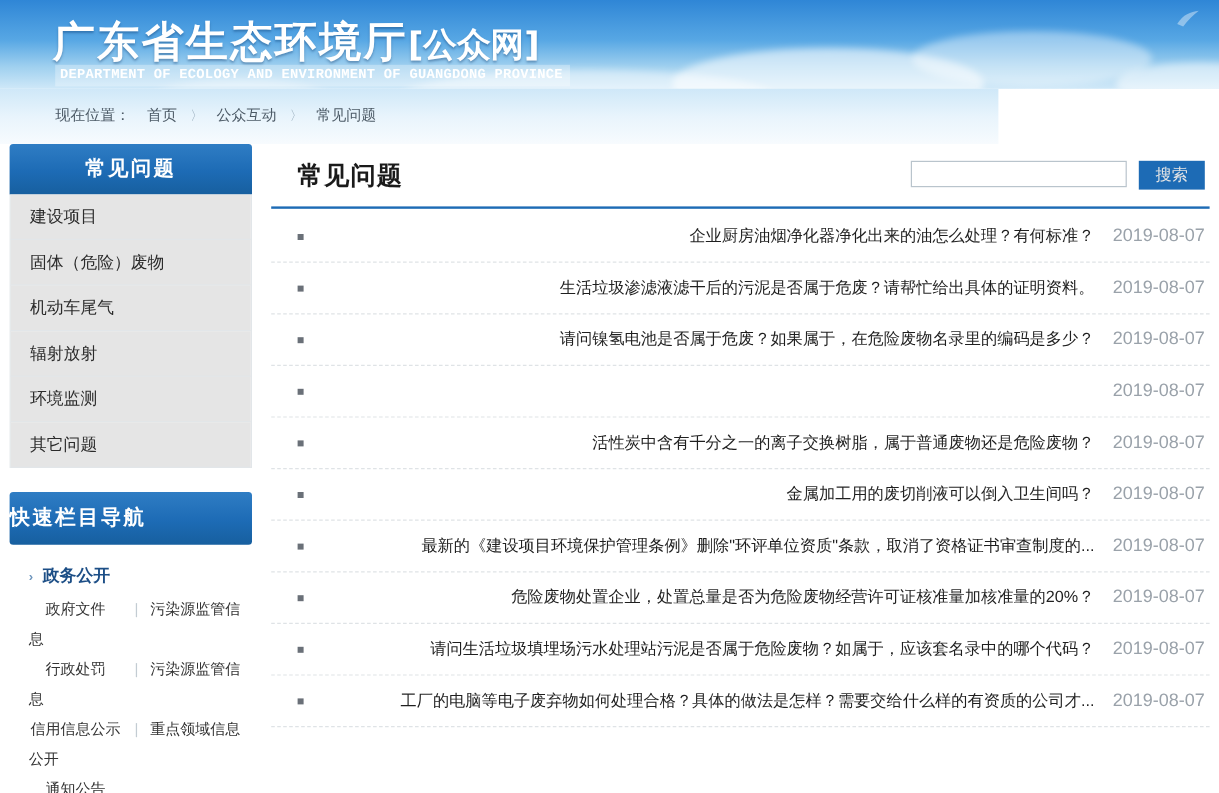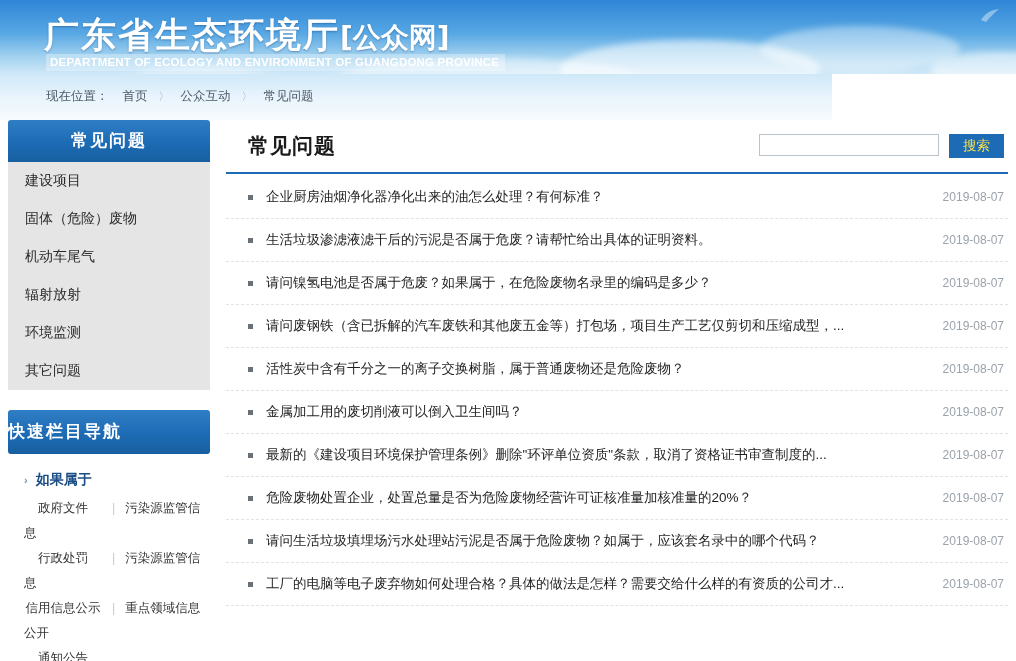--- a/index.html
+++ b/index.html
@@ -51,21 +51,21 @@
   .site-title .sub {
     font-size: 28px;
     letter-spacing: 0px;
   }
   .site-title-en {
     position: absolute;
     left: 46px;
     top: 54px;
     background: rgba(255,255,255,0.30);
     color: #ffffff;
-    font-family: Liberation Sans, sans-serif;
+    font-family: Liberation Mono, monospace;
     font-size: 11.5px;
     font-weight: bold;
     letter-spacing: 0.2px;
     padding: 2px 6px 3px 4px;
     white-space: nowrap;
   }
   .banner-mark {
     position: absolute;
     right: 16px;
     top: 8px;
@@ -220,37 +220,38 @@
     font-family: "Liberation Sans", sans-serif;
   }
   .search-btn {
     display: inline-block;
     vertical-align: top;
     height: 24px;
     line-height: 24px;
     padding: 0 14px;
     margin-left: 6px;
     background: #1d6bb5;
-    color: #fde047;
+    color: #e5e5e5;
     font-size: 13.5px;
     border: none;
     cursor: pointer;
     font-family: "Liberation Sans", sans-serif;
   }
 
   .qa-list {
     margin-top: 2px;
   }
   .qa-row {
     position: relative;
     height: 42px;
     line-height: 42px;
     border-bottom: 1px dashed #dfe3e6;
     white-space: nowrap;
     overflow: hidden;
+    text-align: right;
   }
   .qa-bullet {
     position: absolute;
     left: 22px;
     top: 19px;
     width: 5px;
     height: 5px;
     background: #6a7078;
   }
   .qa-text {
@@ -262,21 +263,21 @@
     color: #1f1f1f;
     overflow: hidden;
     text-overflow: ellipsis;
     white-space: nowrap;
     cursor: pointer;
   }
   .qa-date {
     position: absolute;
     right: 4px;
     top: 0;
-    font-size: 12px;
+    font-size: 15px;
     color: #9aa2aa;
   }
 </style>
 </head>
 <body>
 
 <div class="banner">
   <div class="cloud c1"></div>
   <div class="cloud c2"></div>
   <div class="cloud c3"></div>
@@ -309,21 +310,21 @@
       <div class="side-item">机动车尾气</div>
       <div class="side-item">辐射放射</div>
       <div class="side-item">环境监测</div>
       <div class="side-item">其它问题</div>
     </div>
 
     <div class="side-head2">快速栏目导航</div>
 
     <div class="nav-group">
       <div class="nav-group-title">
-        <span class="arrow">›</span><span>如果属于</span>
+        <span class="arrow">›</span><span>政务公开</span>
       </div>
       <div class="nav-links">
         <div>
           <span class="lnk w">政府文件</span><span class="bar">|</span><span class="lnk">污染源监管信息</span>
         </div>
         <div>
           <span class="lnk w">行政处罚</span><span class="bar">|</span><span class="lnk">污染源监管信息</span>
         </div>
         <div>
           <span class="lnk w">信用信息公示</span><span class="bar">|</span><span class="lnk">重点领域信息公开</span>
@@ -360,21 +361,20 @@
         <span class="qa-text">生活垃圾渗滤液滤干后的污泥是否属于危废？请帮忙给出具体的证明资料。</span>
         <span class="qa-date">2019-08-07</span>
       </div>
       <div class="qa-row">
         <span class="qa-bullet"></span>
         <span class="qa-text">请问镍氢电池是否属于危废？如果属于，在危险废物名录里的编码是多少？</span>
         <span class="qa-date">2019-08-07</span>
       </div>
       <div class="qa-row">
         <span class="qa-bullet"></span>
-        <span class="qa-text">请问废钢铁（含已拆解的汽车废铁和其他废五金等）打包场，项目生产工艺仅剪切和压缩成型，...</span>
         <span class="qa-date">2019-08-07</span>
       </div>
       <div class="qa-row">
         <span class="qa-bullet"></span>
         <span class="qa-text">活性炭中含有千分之一的离子交换树脂，属于普通废物还是危险废物？</span>
         <span class="qa-date">2019-08-07</span>
       </div>
       <div class="qa-row">
         <span class="qa-bullet"></span>
         <span class="qa-text">金属加工用的废切削液可以倒入卫生间吗？</span>

